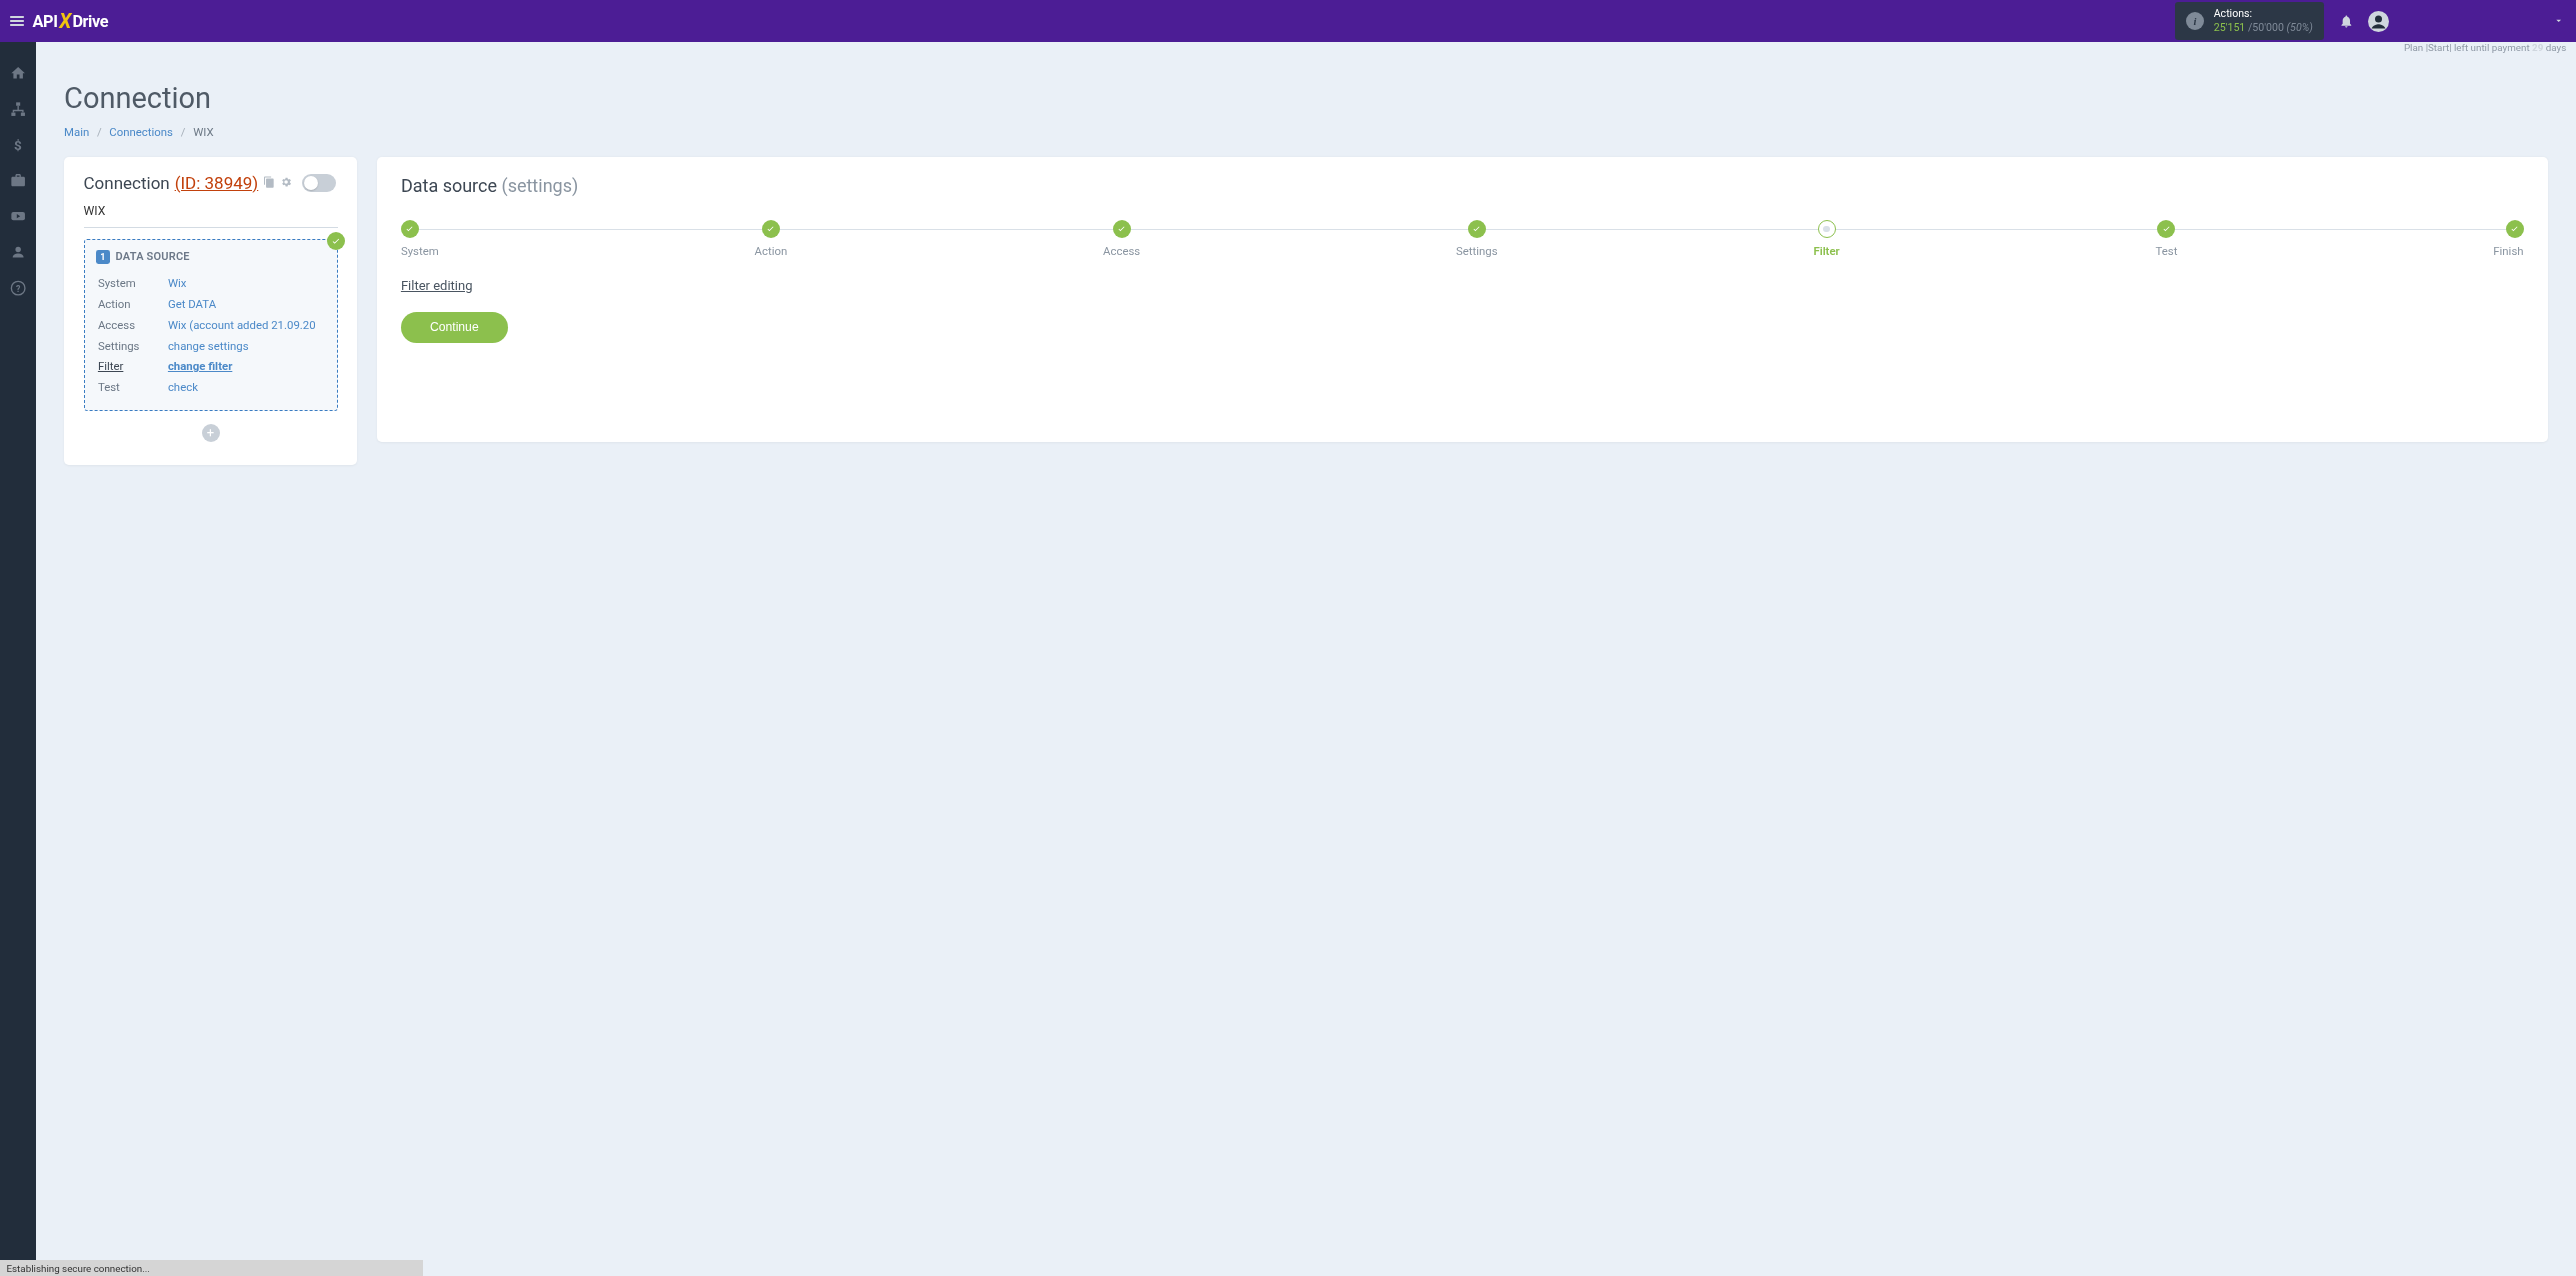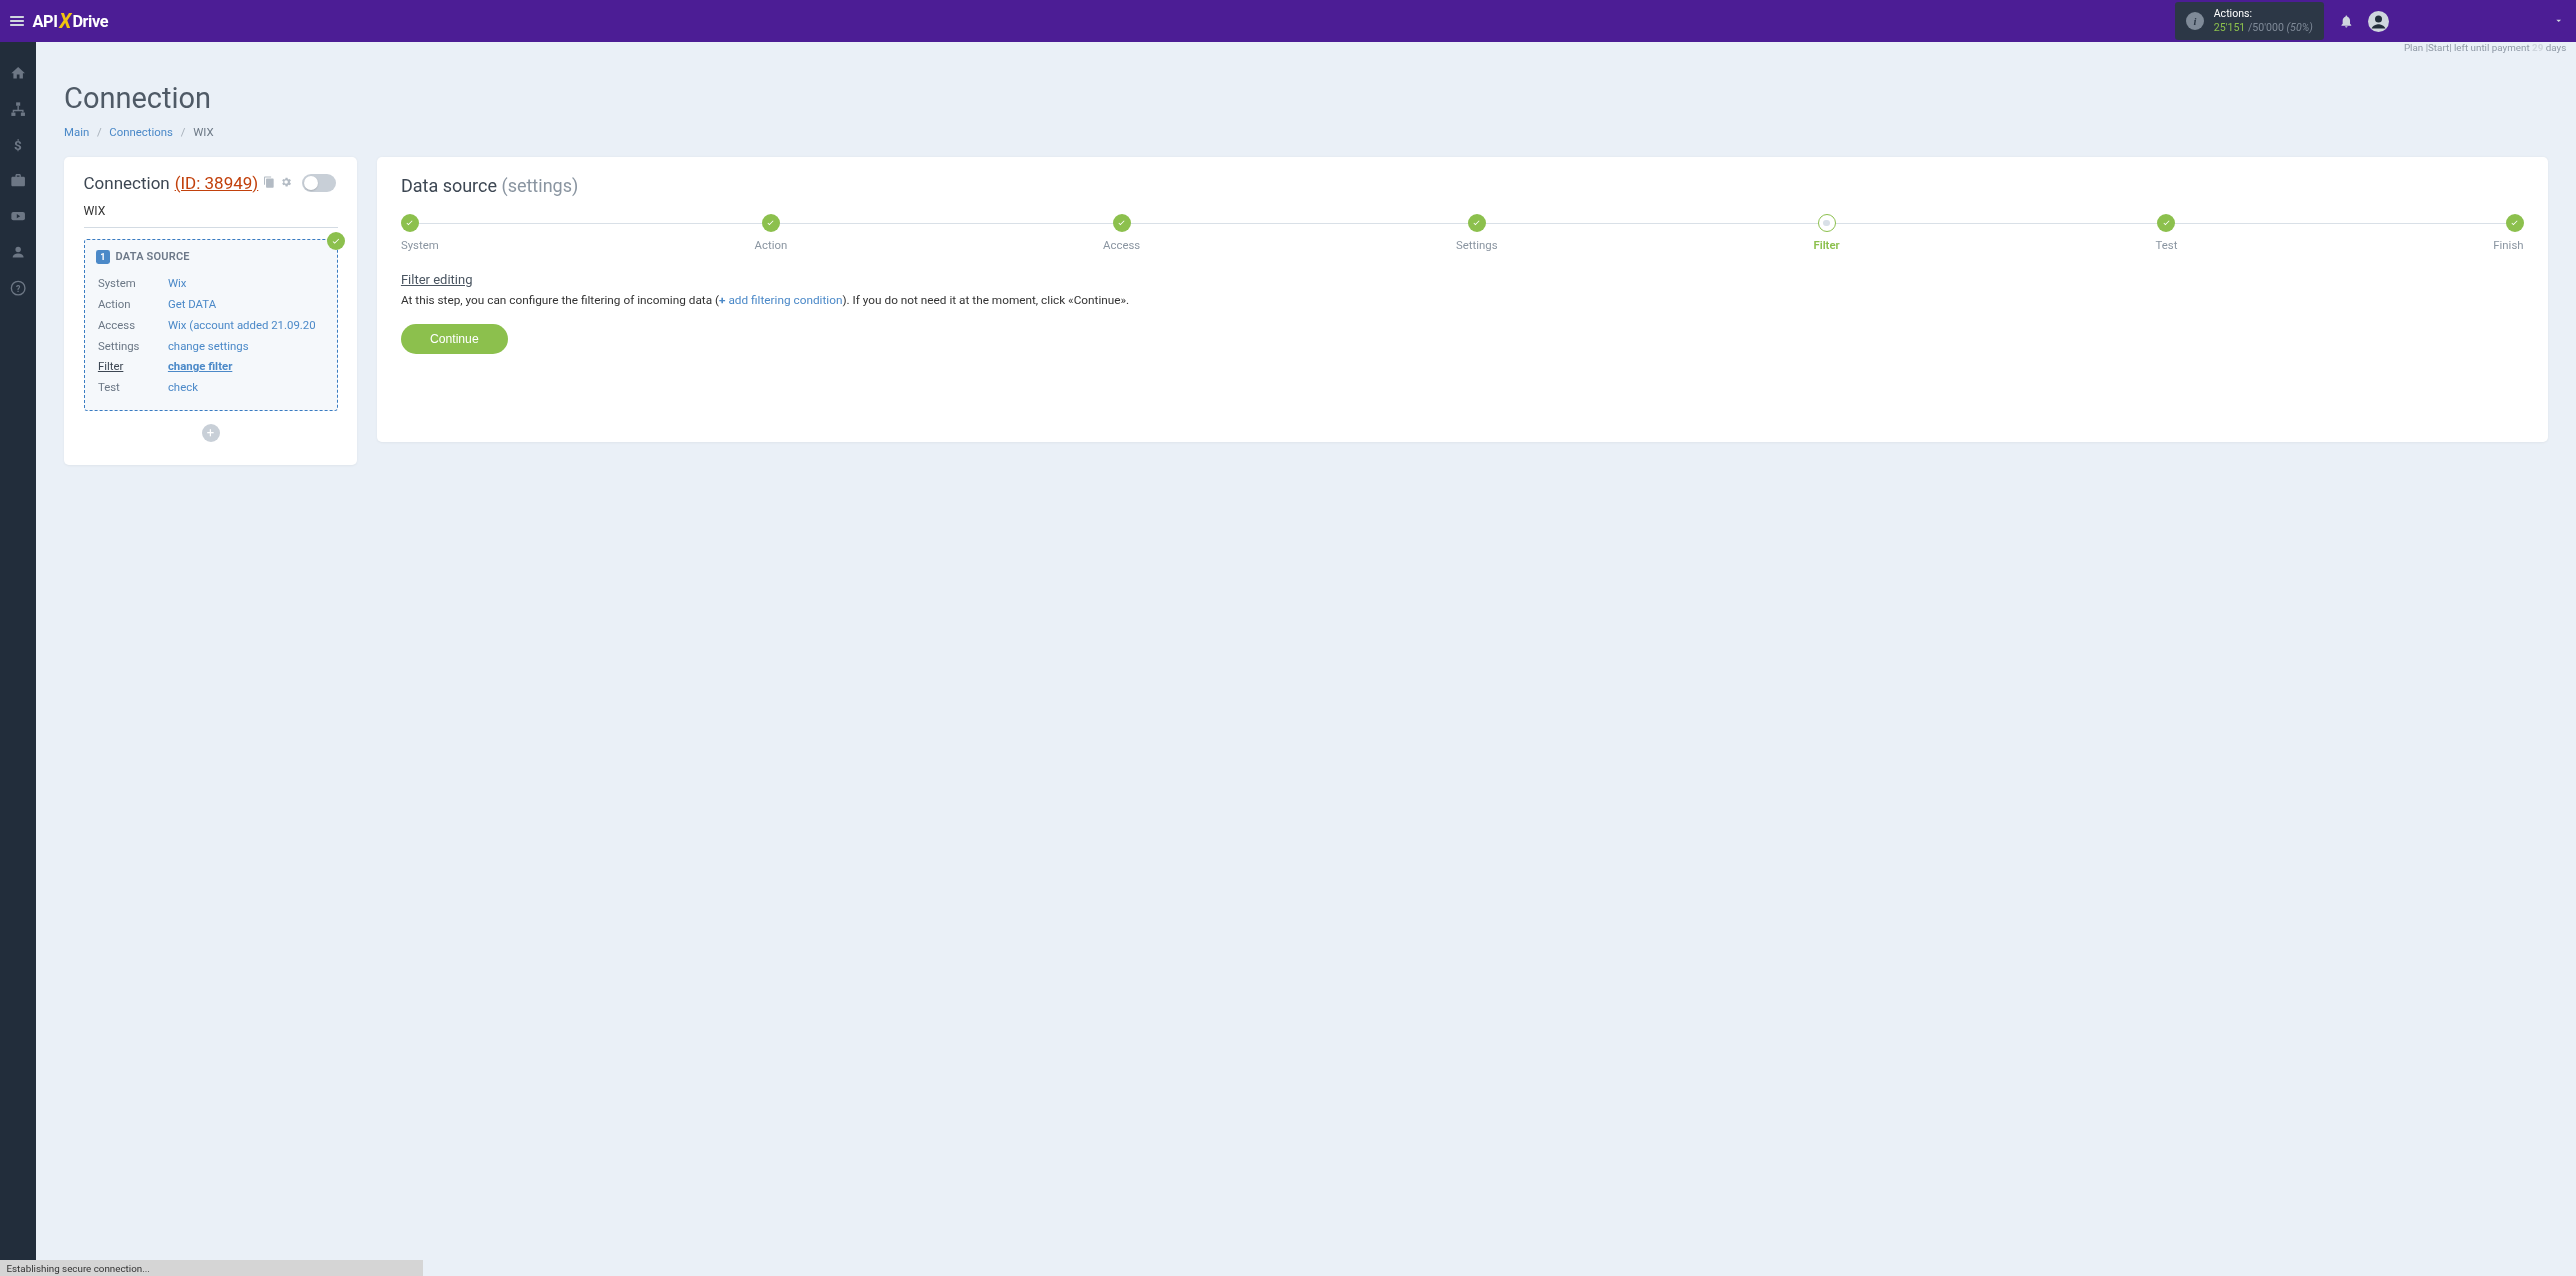--- a/index.html
+++ b/index.html
@@ -80,21 +80,21 @@
     .ds-table td{ padding:2.4px 0; vertical-align:top;}
     .ds-table td:first-child{ color:#6b7785; width:68px;}
     .ds-table a{ color:#4b89c8; text-decoration:none;}
     .ds-row-active td:first-child{ text-decoration:underline; color:#3d4753;}
     .ds-row-active a{ font-weight:700; text-decoration:underline;}
     .ds-access{ color:#4b89c8; white-space:nowrap; overflow:hidden; text-overflow:clip; max-width:163px; display:block;}
     .add-btn{ width:18px; height:18px; border-radius:50%; background:#c8cfd7; color:#fff; font-size:13px; display:flex; align-items:center; justify-content:center; margin:13px auto 0; cursor:pointer;}
 
     
     .right-card{ flex:1; padding:18px 24.4px 33px; min-height:285px;}
-    .right-card h2{ font-size:18px; font-weight:400; color:#3d4753; margin-bottom:18px;}
+    .right-card h2{ font-size:18px; font-weight:400; color:#3d4753; margin-bottom:24px;}
     .right-card h2 .muted{ color:#8a95a1;}
 
     .stepper{ display:flex; align-items:flex-start; justify-content:space-between; position:relative; margin-bottom:19.5px;}
     .stepper::before{ content:''; position:absolute; top:9px; left:9.8px; right:9.8px; height:0.8px; background:#d9e0e7;}
     .step{ position:relative; text-align:center; display:flex; flex-direction:column; align-items:center; gap:6.5px; z-index:1;}
     .step:first-child{align-items:flex-start;}
     .step:last-child{align-items:flex-end;}
     .step-circle{ width:18px; height:18px; border-radius:50%; display:flex; align-items:center; justify-content:center; background:#8cc04d;}
     .step-circle svg{width:9px; height:9px;}
     .step-circle.current{ background:#fff; border:1.6px solid #8cc04d;}
@@ -335,23 +335,20 @@
             <div class="step-circle">
               <svg viewBox="0 0 24 24" fill="#fff">
                 <path d="M9 16.2l-3.5-3.6L4 14l5 5 11-11-1.4-1.4z"></path>
               </svg>
             </div>
             <div class="step-label">Finish</div>
           </div>
         </div>
 
       <div class="section-title">Filter editing</div>
-      <div class="section-desc">
-        <span>At this step, you can configure the filtering of incoming data (</span><a href="#"><span class="plus-inline">+</span><span> add filtering condition</span></a><span>). If you do not need it at the moment, click «Continue».</span>
-      </div>
 
       <button class="continue-btn">Continue</button>
     </div>
   </div>
 </div>
 
 <div class="status-bar">Establishing secure connection...</div>
 
 
 </body></html>

